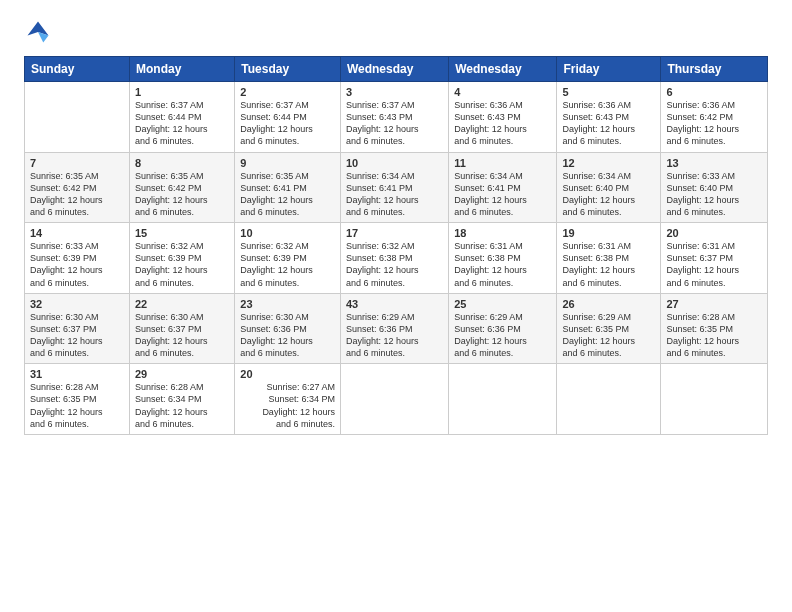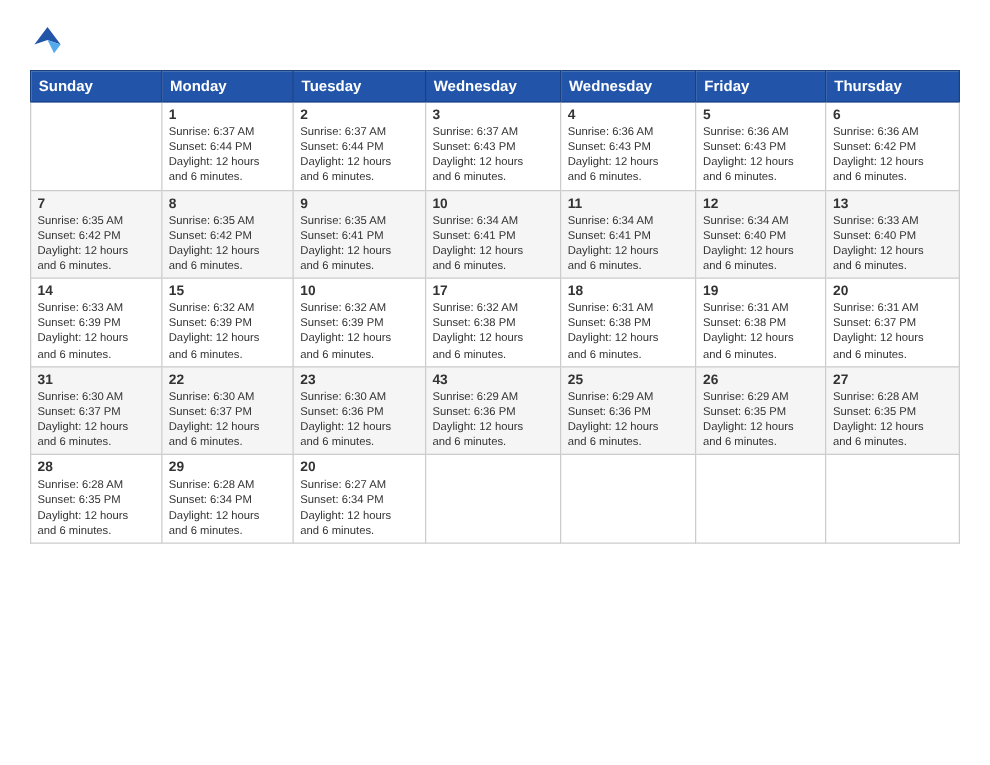--- a/index.html
+++ b/index.html
@@ -277,21 +277,21 @@
           <td>
             <span class="day-number">20</span>
             <div class="day-info" style="white-space: pre-line;">Sunrise: 6:31 AM
 Sunset: 6:37 PM
 Daylight: 12 hours
 and 6 minutes.</div>
           </td>
         </tr>
         <tr>
           <td>
-            <span class="day-number">31</span>
+            <span class="day-number">32</span>
             <div class="day-info" style="white-space: pre-line;">Sunrise: 6:30 AM
 Sunset: 6:37 PM
 Daylight: 12 hours
 and 6 minutes.</div>
           </td>
           <td>
             <span class="day-number">22</span>
             <div class="day-info" style="white-space: pre-line;">Sunrise: 6:30 AM
 Sunset: 6:37 PM
 Daylight: 12 hours
@@ -328,36 +328,36 @@
           <td>
             <span class="day-number">27</span>
             <div class="day-info" style="white-space: pre-line;">Sunrise: 6:28 AM
 Sunset: 6:35 PM
 Daylight: 12 hours
 and 6 minutes.</div>
           </td>
         </tr>
         <tr>
           <td>
-            <span class="day-number">28</span>
+            <span class="day-number">31</span>
             <div class="day-info" style="white-space: pre-line;">Sunrise: 6:28 AM
 Sunset: 6:35 PM
 Daylight: 12 hours
 and 6 minutes.</div>
           </td>
           <td>
             <span class="day-number">29</span>
             <div class="day-info" style="white-space: pre-line;">Sunrise: 6:28 AM
 Sunset: 6:34 PM
 Daylight: 12 hours
 and 6 minutes.</div>
           </td>
           <td>
             <span class="day-number">20</span>
-            <div class="day-info" style="white-space: pre-line;">Sunrise: 6:27 AM
+            <div class="day-info" style="white-space: pre-line; text-align: right;">Sunrise: 6:27 AM
 Sunset: 6:34 PM
 Daylight: 12 hours
 and 6 minutes.</div>
           </td>
           <td class="empty-cell"></td>
           <td class="empty-cell"></td>
           <td class="empty-cell"></td>
           <td class="empty-cell"></td>
         </tr>
       </tbody>

